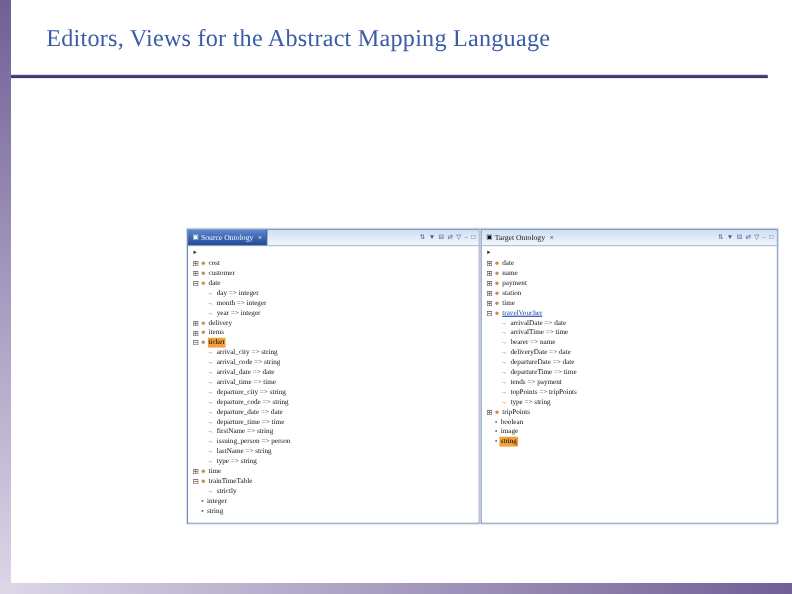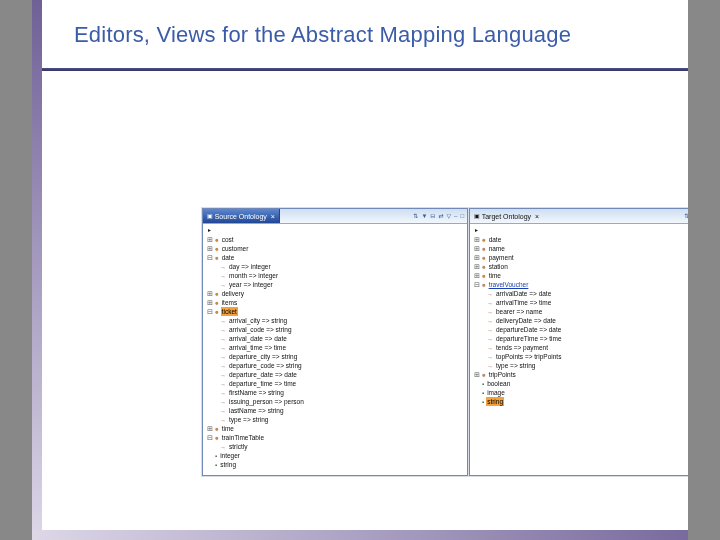--- a/index.html
+++ b/index.html
@@ -1,17 +1,17 @@
 <!DOCTYPE html>
 <html style="--title: #3b5ca8; --divider: #32325e; --selection: #f2a23c; --link: #1a3fae; --strip-dark: #6f6096; --strip-light: #ddd7e8; --tab-active-top: #5d87cf; --tab-active-bottom: #1f4796;"><head>
 <meta charset="utf-8">
 <style>
   html,body{margin:0;padding:0;background:#888;}
-  .slide{position:relative;width:656px;height:540px;background:#fff;overflow:hidden;
-         font-family:Liberation Sans, sans-serif;margin:0 auto;}
+  .slide{position:relative;width:720px;height:540px;background:#fff;overflow:hidden;
+         font-family:Liberation Serif, serif;margin:0 auto;}
   .strip-left{position:absolute;left:0;top:0;width:10px;height:540px;
          background:linear-gradient(to bottom,var(--strip-dark,#6f6096),var(--strip-light,#ddd7e8));}
   .strip-bottom{position:absolute;left:0;top:530px;width:720px;height:10px;
          background:linear-gradient(to right,var(--strip-light,#ddd7e8),var(--strip-dark,#6f6096));}
   .title{position:absolute;left:42px;top:22px;margin:0;font-size:22px;font-weight:400;
          color:var(--title,#3b5ca8);letter-spacing:0.2px;}
   .divider{position:absolute;left:10px;top:68px;width:688px;height:3px;
          background:linear-gradient(to bottom,#50508a,var(--divider,#32325e));}
 
   .panel{position:absolute;top:208px;height:268px;background:#fff;border:1px solid #7089b8;

